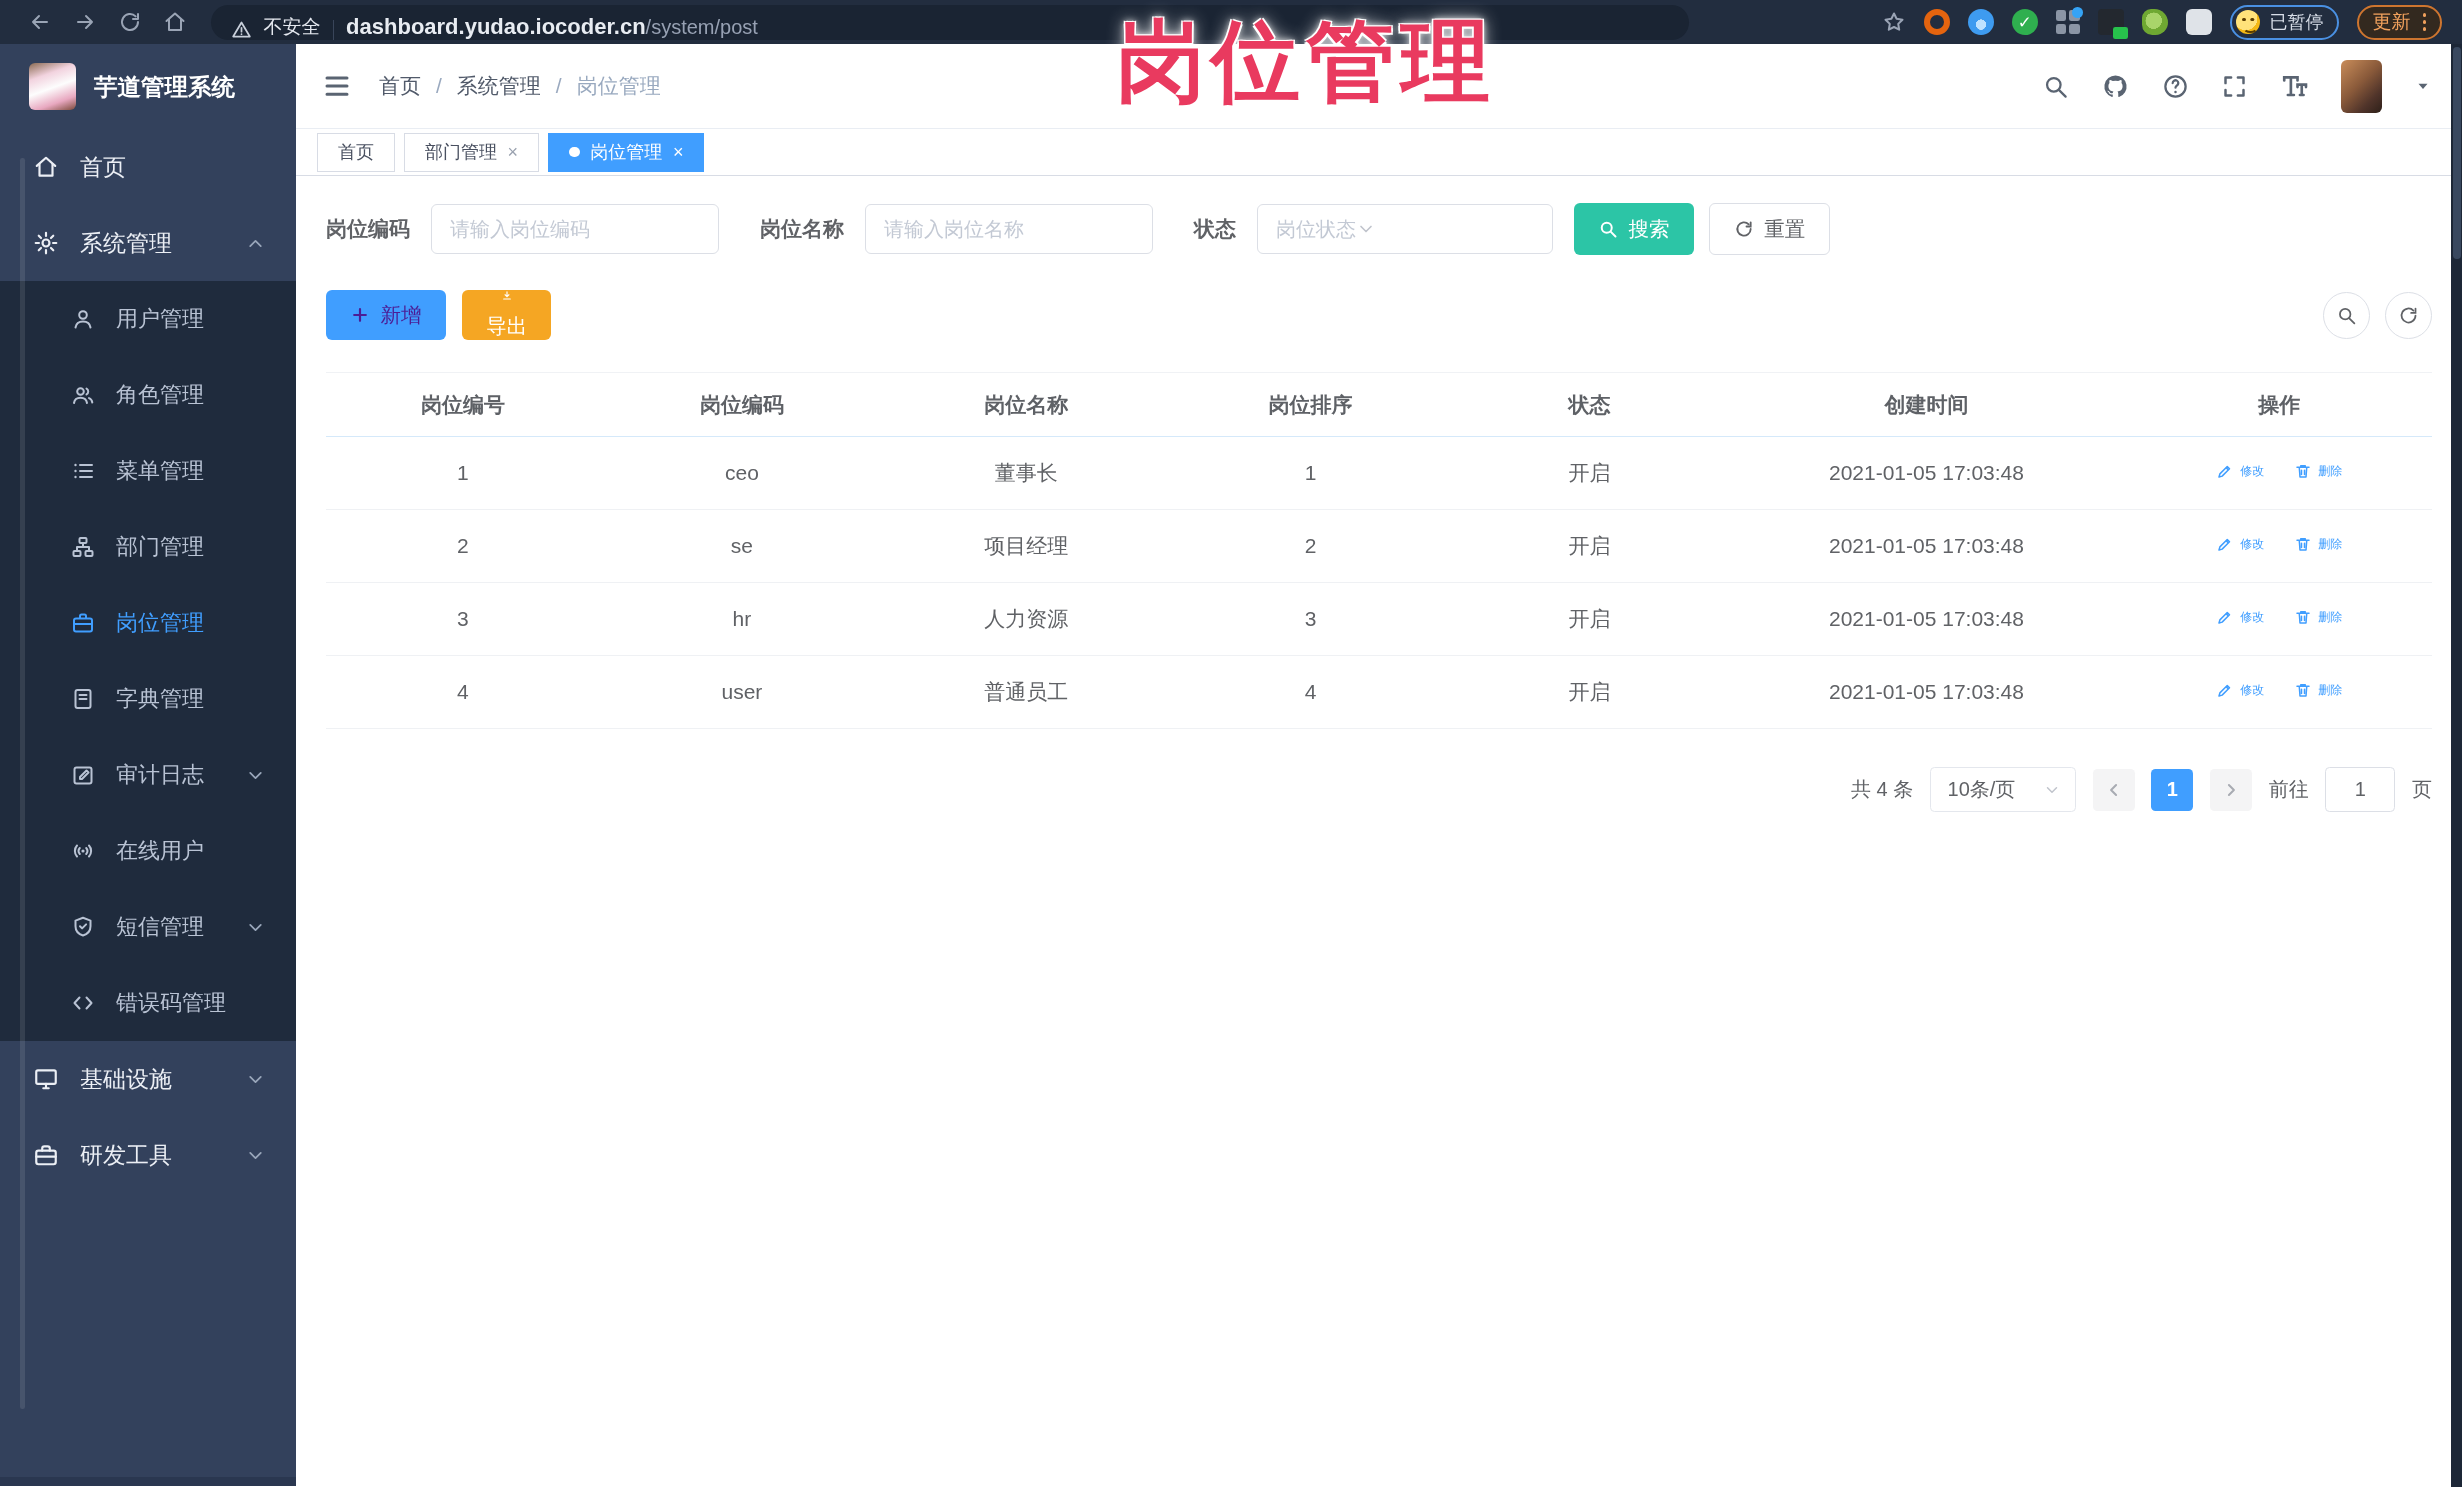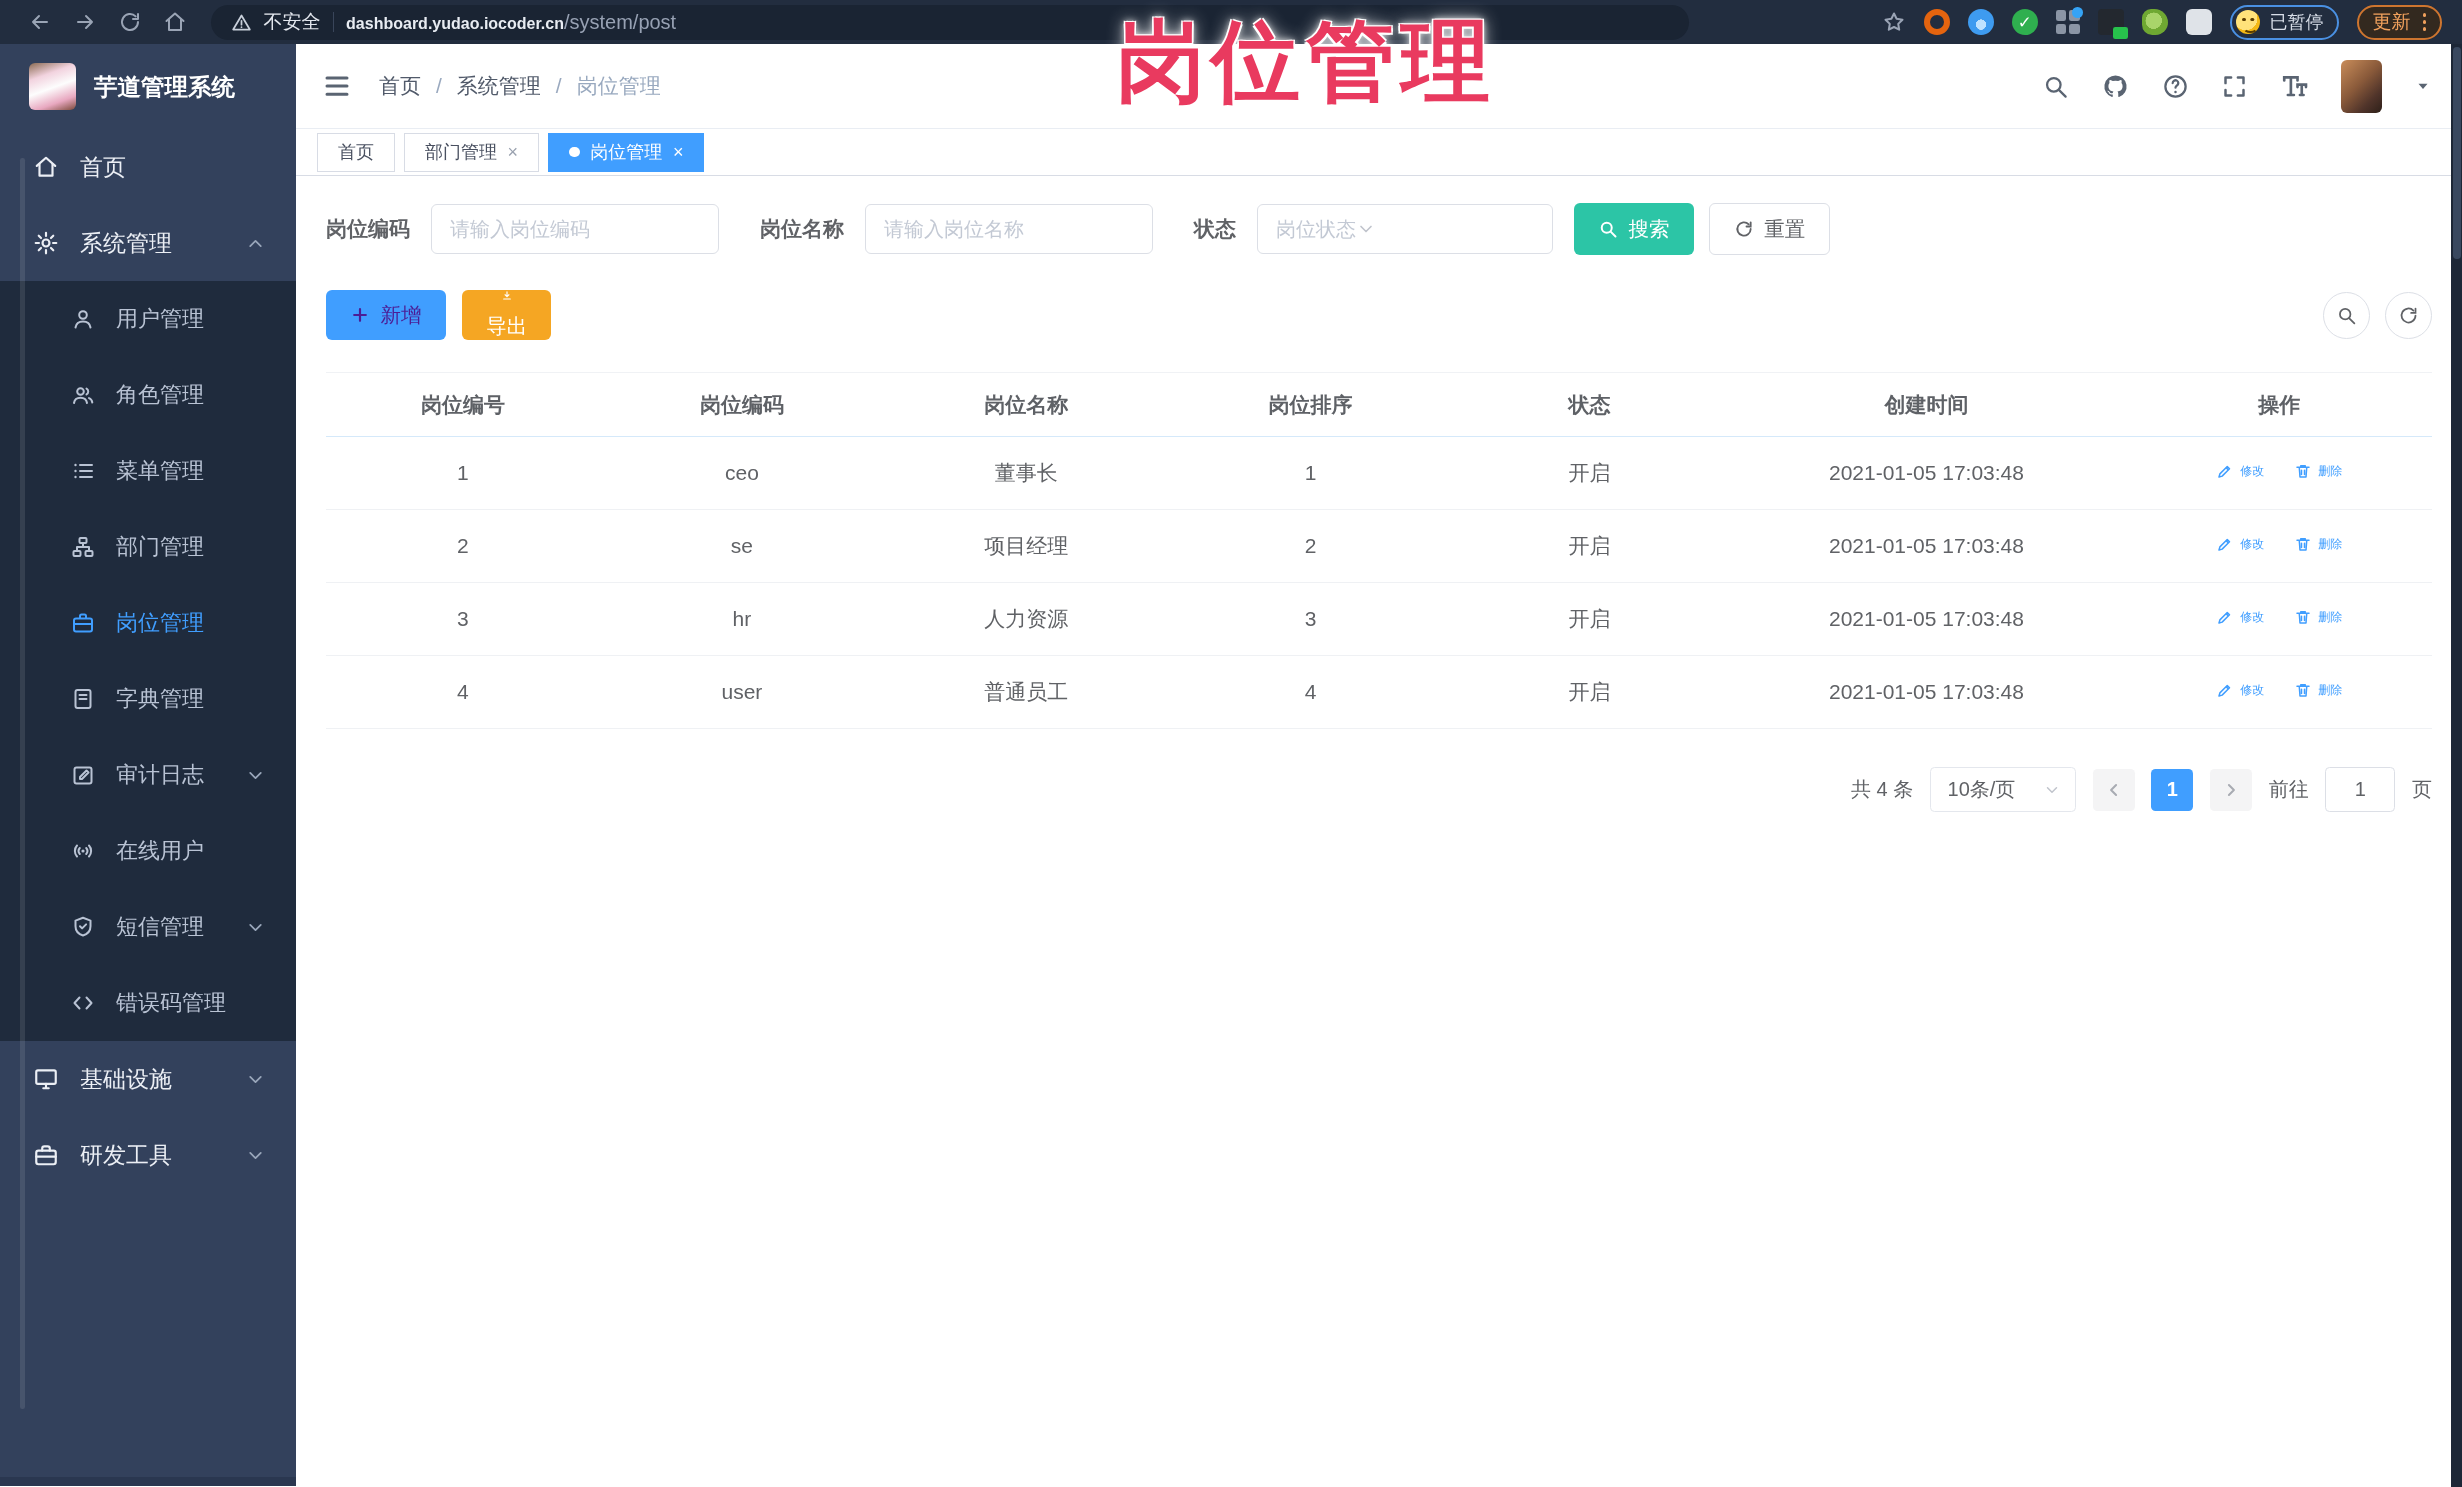--- a/index.html
+++ b/index.html
@@ -4,24 +4,24 @@
 <style>
   * { margin:0; padding:0; box-sizing:border-box; }
   html,body { width:2462px; height:1488px; font-family:"Liberation Sans","DejaVu Sans",sans-serif; background:#fff; overflow:hidden; }
   .screen { position:relative; width:2462px; height:1488px; overflow:hidden; background:#fff; }
 
   svg.ic { display:block; }
 
   
   .browser-bar { height:44px; background:#222D3F; display:flex; align-items:center; padding:0 20px; gap:6px; }
   .bbtn { width:39px; height:35px; display:flex; align-items:center; justify-content:center; color:#9AA4B5; background:transparent; border:none; }
-  .url-bar { margin-left:10.6px; height:35px; width:1478px; background:#1A2433; border-radius:17.4px; display:flex; align-items:center; padding:0 20px; gap:12px; }
+  .url-bar { margin-left:10.6px; height:35px; width:1478px; background:#1A2433; border-radius:17.4px; display:flex; align-items:flex-end; padding:0 20px; gap:12px; }
   .sec-label { color:#E3E7EE; font-size:19px; }
   .url-div { width:1.5px; height:20px; background:#39455A; }
-  .url-domain { color:#E8ECF2; font-size:16px; font-weight:700; }
+  .url-domain { color:#E8ECF2; font-size:22px; font-weight:700; }
   .url-path { color:#97A1B3; font-size:20px; }
   .browser-right { margin-left:auto; display:flex; align-items:center; gap:18px; color:#9AA4B5; }
   .ext { width:26px; height:26px; border-radius:50%; }
   .ext-ring { border:6px solid #E4640F; background:transparent; }
   .ext-drop { background:radial-gradient(circle at 50% 60%, #BFE2FF 0 25%, #3E9BF0 26%); }
   .ext-check { background:#2FAF4F; color:#fff; font-size:16.7px; display:flex; align-items:center; justify-content:center; font-weight:700; }
   .ext-grid { border-radius:4.5px; position:relative; display:grid; grid-template-columns:10.6px 10.6px; grid-template-rows:10.6px 10.6px; gap:3px; }
   .ext-grid i { background:#8B95A5; border-radius:2.3px; }
   .ext-grid b { position:absolute; right:-3px; top:-3px; width:10.6px; height:10.6px; border-radius:50%; background:#35A3F5; }
   .ext-gif { width:26px; height:26px; border-radius:3.8px; background:#23282F; position:relative; }

